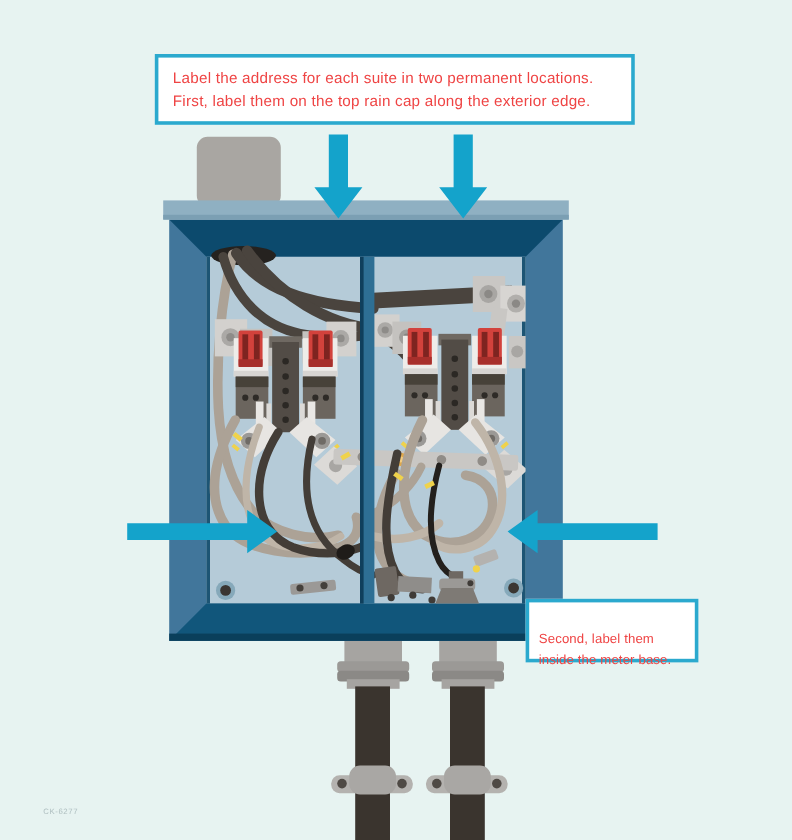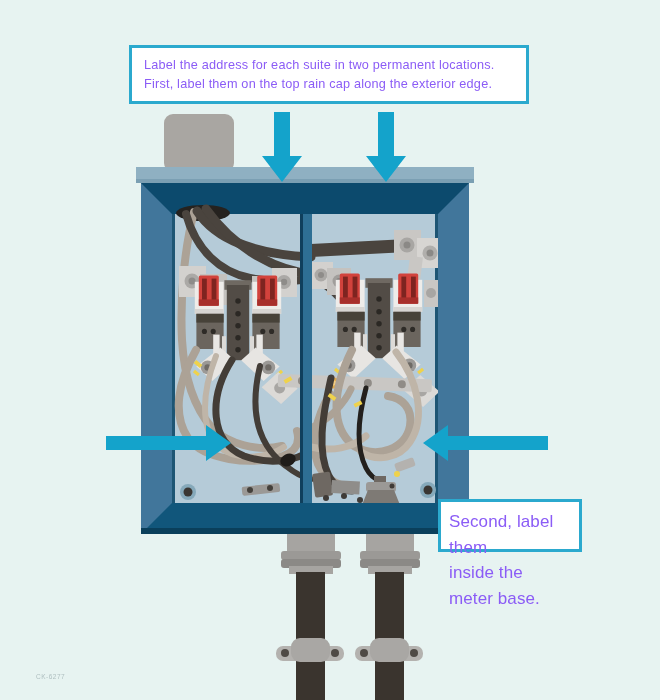--- a/index.html
+++ b/index.html
@@ -5,29 +5,29 @@
   html,body{margin:0;padding:0;}
   .stage{
     position:relative;width:660px;height:700px;overflow:hidden;
     background:#E7F3F1;
     font-family:"Liberation Sans",sans-serif;
   }
   .stage svg{position:absolute;left:0;top:0;}
   .callout{
     position:absolute;box-sizing:border-box;
     background:#FFFFFF;border:3px solid #2BA9CE;
-    color:#8b5cf6;white-space:pre-line;
+    color:#ef4444;white-space:pre-line;
   }
   .callout.top{
     left:129px;top:45px;width:400px;height:59px;
     padding:8px 12px;font-size:12.7px;line-height:1.5;letter-spacing:.2px;
   }
   .callout.side{
     left:438px;top:499px;width:144px;height:53px;
-    padding:7px 8px;font-size:17px;line-height:1.5;letter-spacing:.1px;
+    padding:23px 8px;font-size:11px;line-height:1.5;letter-spacing:.1px;
   }
   .footer-code{
     position:absolute;left:36px;top:673px;
     font-size:6.5px;color:#AFBFC0;letter-spacing:.5px;
   }
 </style>
 </head>
 <body>
 
 <div class="stage">

